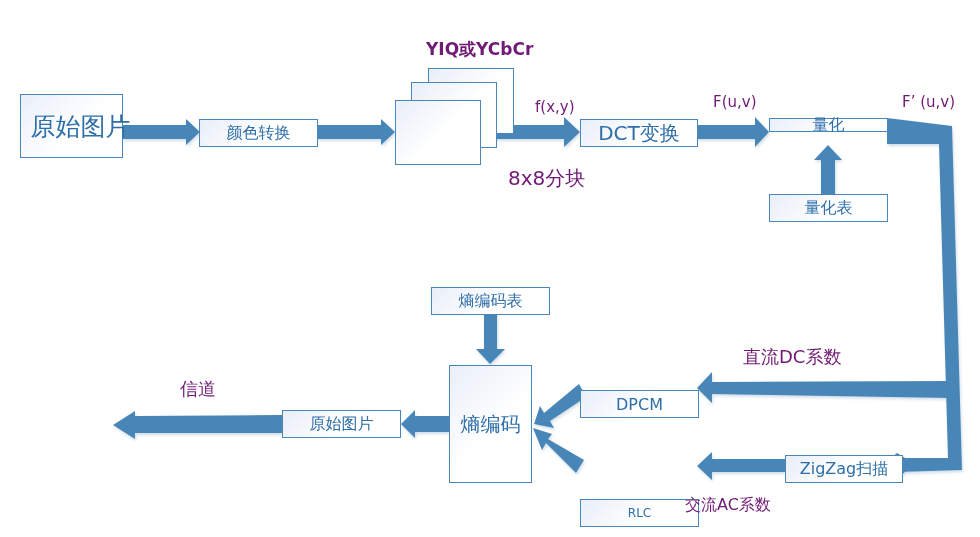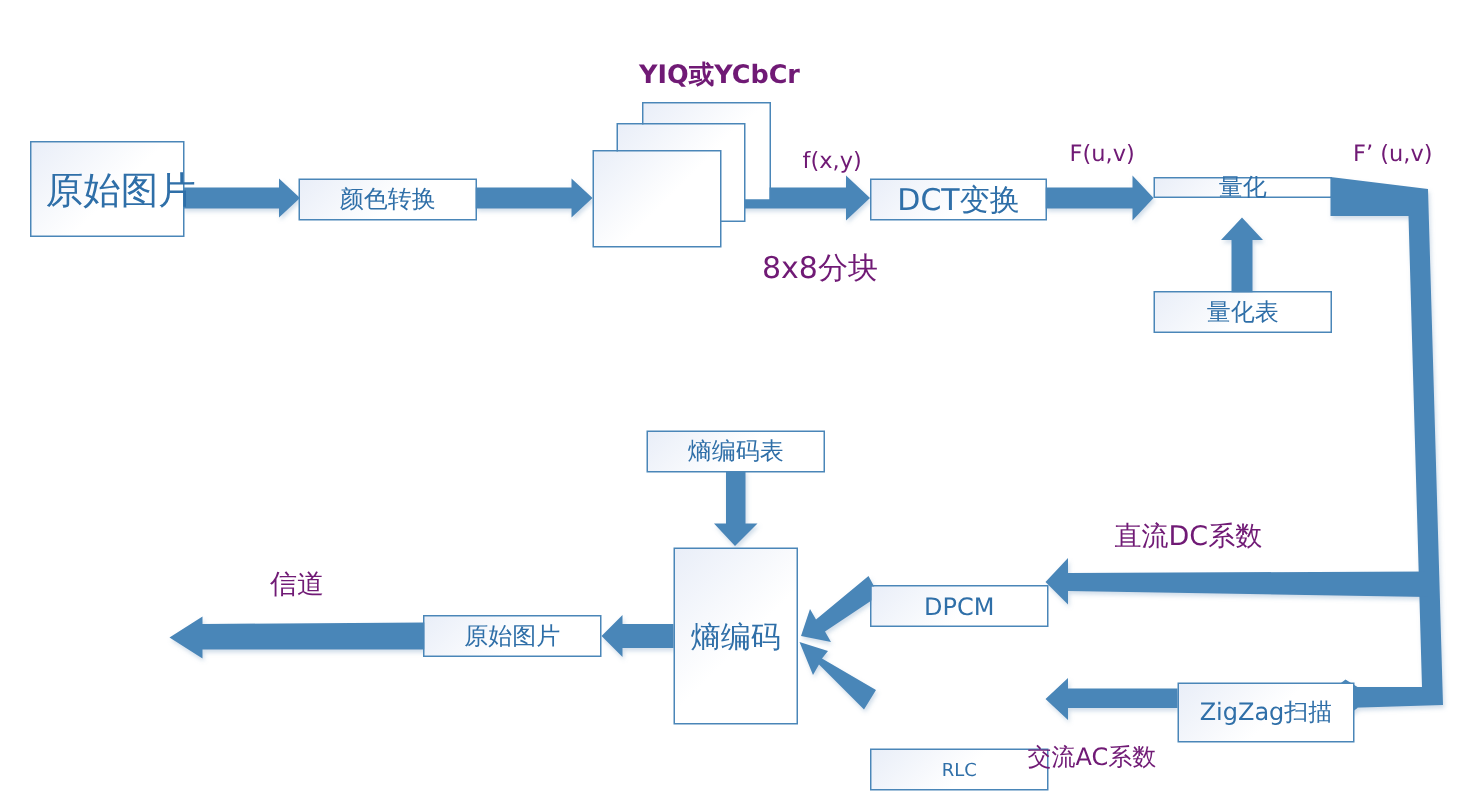--- a/index.html
+++ b/index.html
@@ -60,21 +60,21 @@
 <div class="box" style="left:428px;top:68px;width:86px;height:66px;"></div>
 <div class="box" style="left:411px;top:82px;width:86px;height:66px;"></div>
 <div class="box" style="left:395px;top:100px;width:86px;height:65px;"></div>
 
 <div class="box" style="left:580px;top:119px;width:118px;height:28px;font-size:20px;">DCT变换</div>
 <div class="box" style="left:769px;top:118px;width:119px;height:14px;font-size:16px;">量化</div>
 <div class="box" style="left:769px;top:194px;width:119px;height:28px;font-size:16px;">量化表</div>
 
 <div class="box" style="left:580px;top:373px;width:119px;height:28px;font-size:16px;margin-top:17px;">DPCM</div>
 <div class="box" style="left:580px;top:455px;width:119px;height:28px;font-size:12px;margin-top:44px;">RLC</div>
-<div class="box" style="left:785px;top:455px;width:118px;height:40px;font-size:16px;">ZigZag扫描</div>
+<div class="box" style="left:785px;top:455px;width:118px;height:28px;font-size:16px;">ZigZag扫描</div>
 
 <div class="box" style="left:431px;top:287px;width:119px;height:28px;font-size:16px;">熵编码表</div>
 <div class="box" style="left:449px;top:365px;width:83px;height:118px;font-size:20px;">熵编码</div>
 <div class="box" style="left:282px;top:410px;width:119px;height:28px;font-size:16px;">原始图片</div>
 
 <div class="label" style="left:426px;top:38px;font-size:17px;font-weight:bold;">YIQ或YCbCr</div>
 <div class="label" style="left:535px;top:98px;font-size:15px;">f(x,y)</div>
 <div class="label" style="left:508px;top:165px;font-size:20px;">8x8分块</div>
 <div class="label" style="left:713px;top:93px;font-size:15px;">F(u,v)</div>
 <div class="label" style="left:902px;top:93px;font-size:15px;">F’ (u,v)</div>

